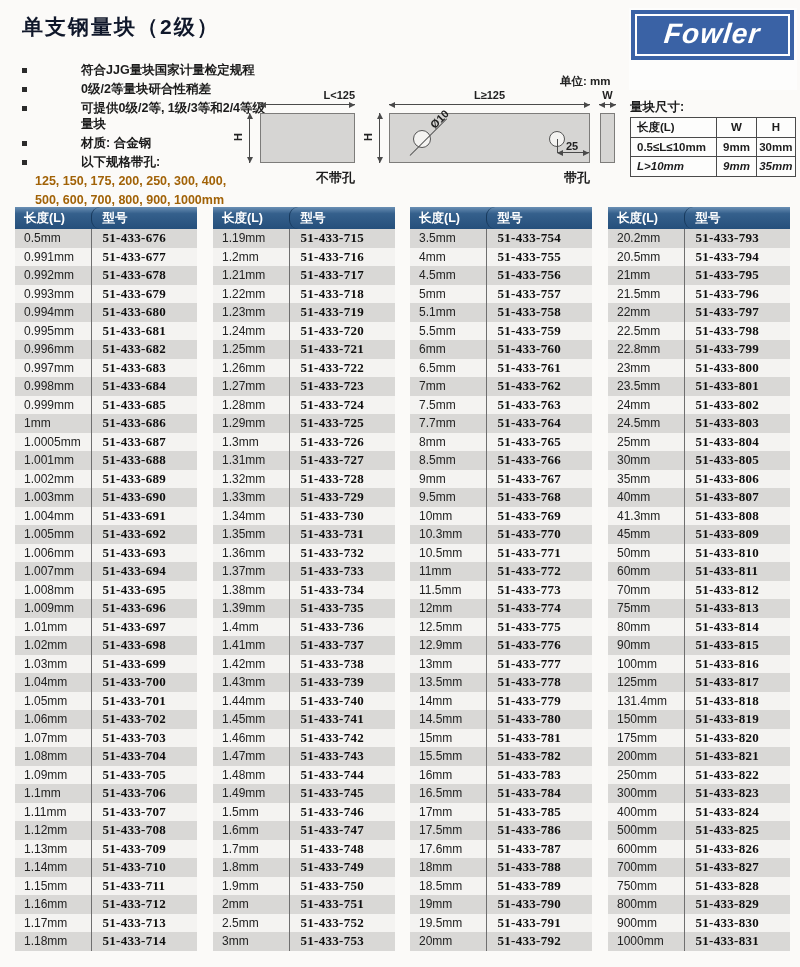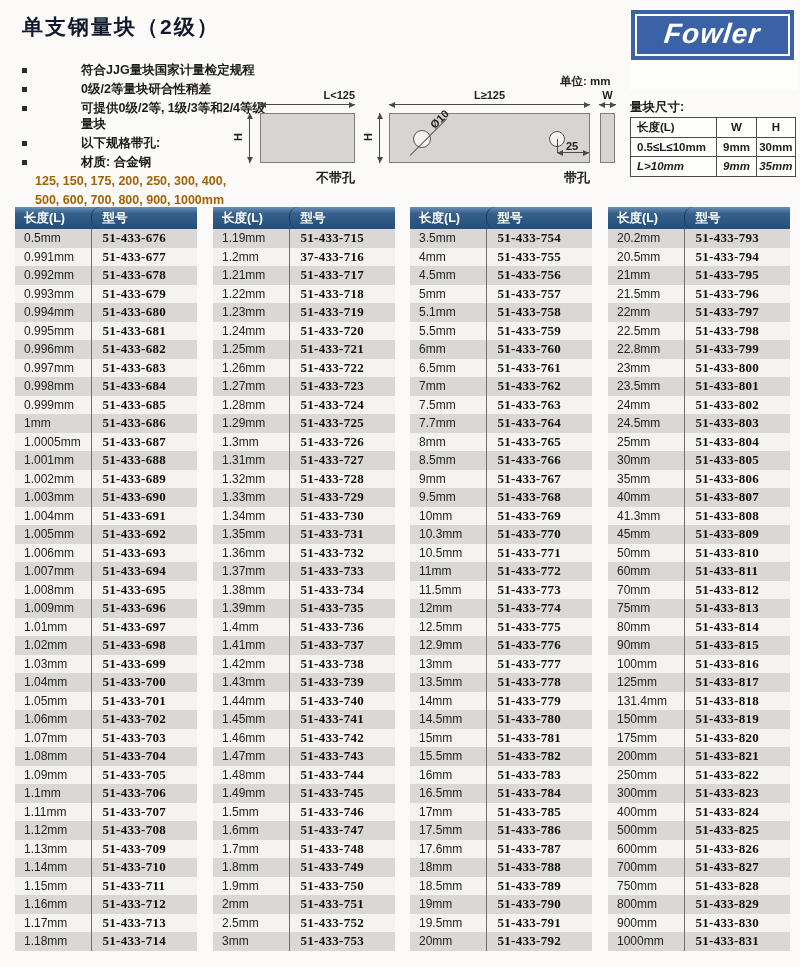--- a/index.html
+++ b/index.html
@@ -80,25 +80,25 @@
       <div class="feat">
         <span class="bullet"></span>
         <span class="feat-text">0级/2等量块研合性稍差</span>
       </div>
       <div class="feat">
         <span class="bullet"></span>
         <span class="feat-text">可提供0级/2等, 1级/3等和2/4等级量块</span>
       </div>
       <div class="feat">
         <span class="bullet"></span>
-        <span class="feat-text">以下规格带孔:</span>
+        <span class="feat-text">材质: 合金钢</span>
       </div>
       <div class="feat">
         <span class="bullet"></span>
-        <span class="feat-text">材质: 合金钢</span>
+        <span class="feat-text">以下规格带孔:</span>
       </div>
       <div class="feat-sub">125, 150, 175, 200, 250, 300, 400,</div>
       <div class="feat-sub">500, 600, 700, 800, 900, 1000mm</div>
       <div class="feat">
         <span class="bullet"></span>
         <span class="feat-text">带生产厂检验证书</span>
       </div>
     </div>
 
   <div class="unit-note">单位: mm</div>
@@ -319,21 +319,21 @@
       <span class="th-len">长度(L)</span>
       <span class="th-model">型号</span>
     </div>
     <div>
         <div class="trow odd">
           <span class="c-len">1.19mm</span>
           <span class="c-model">51-433-715</span>
         </div>
         <div class="trow even">
           <span class="c-len">1.2mm</span>
-          <span class="c-model">37-433-716</span>
+          <span class="c-model">51-433-716</span>
         </div>
         <div class="trow odd">
           <span class="c-len">1.21mm</span>
           <span class="c-model">51-433-717</span>
         </div>
         <div class="trow even">
           <span class="c-len">1.22mm</span>
           <span class="c-model">51-433-718</span>
         </div>
         <div class="trow odd">

